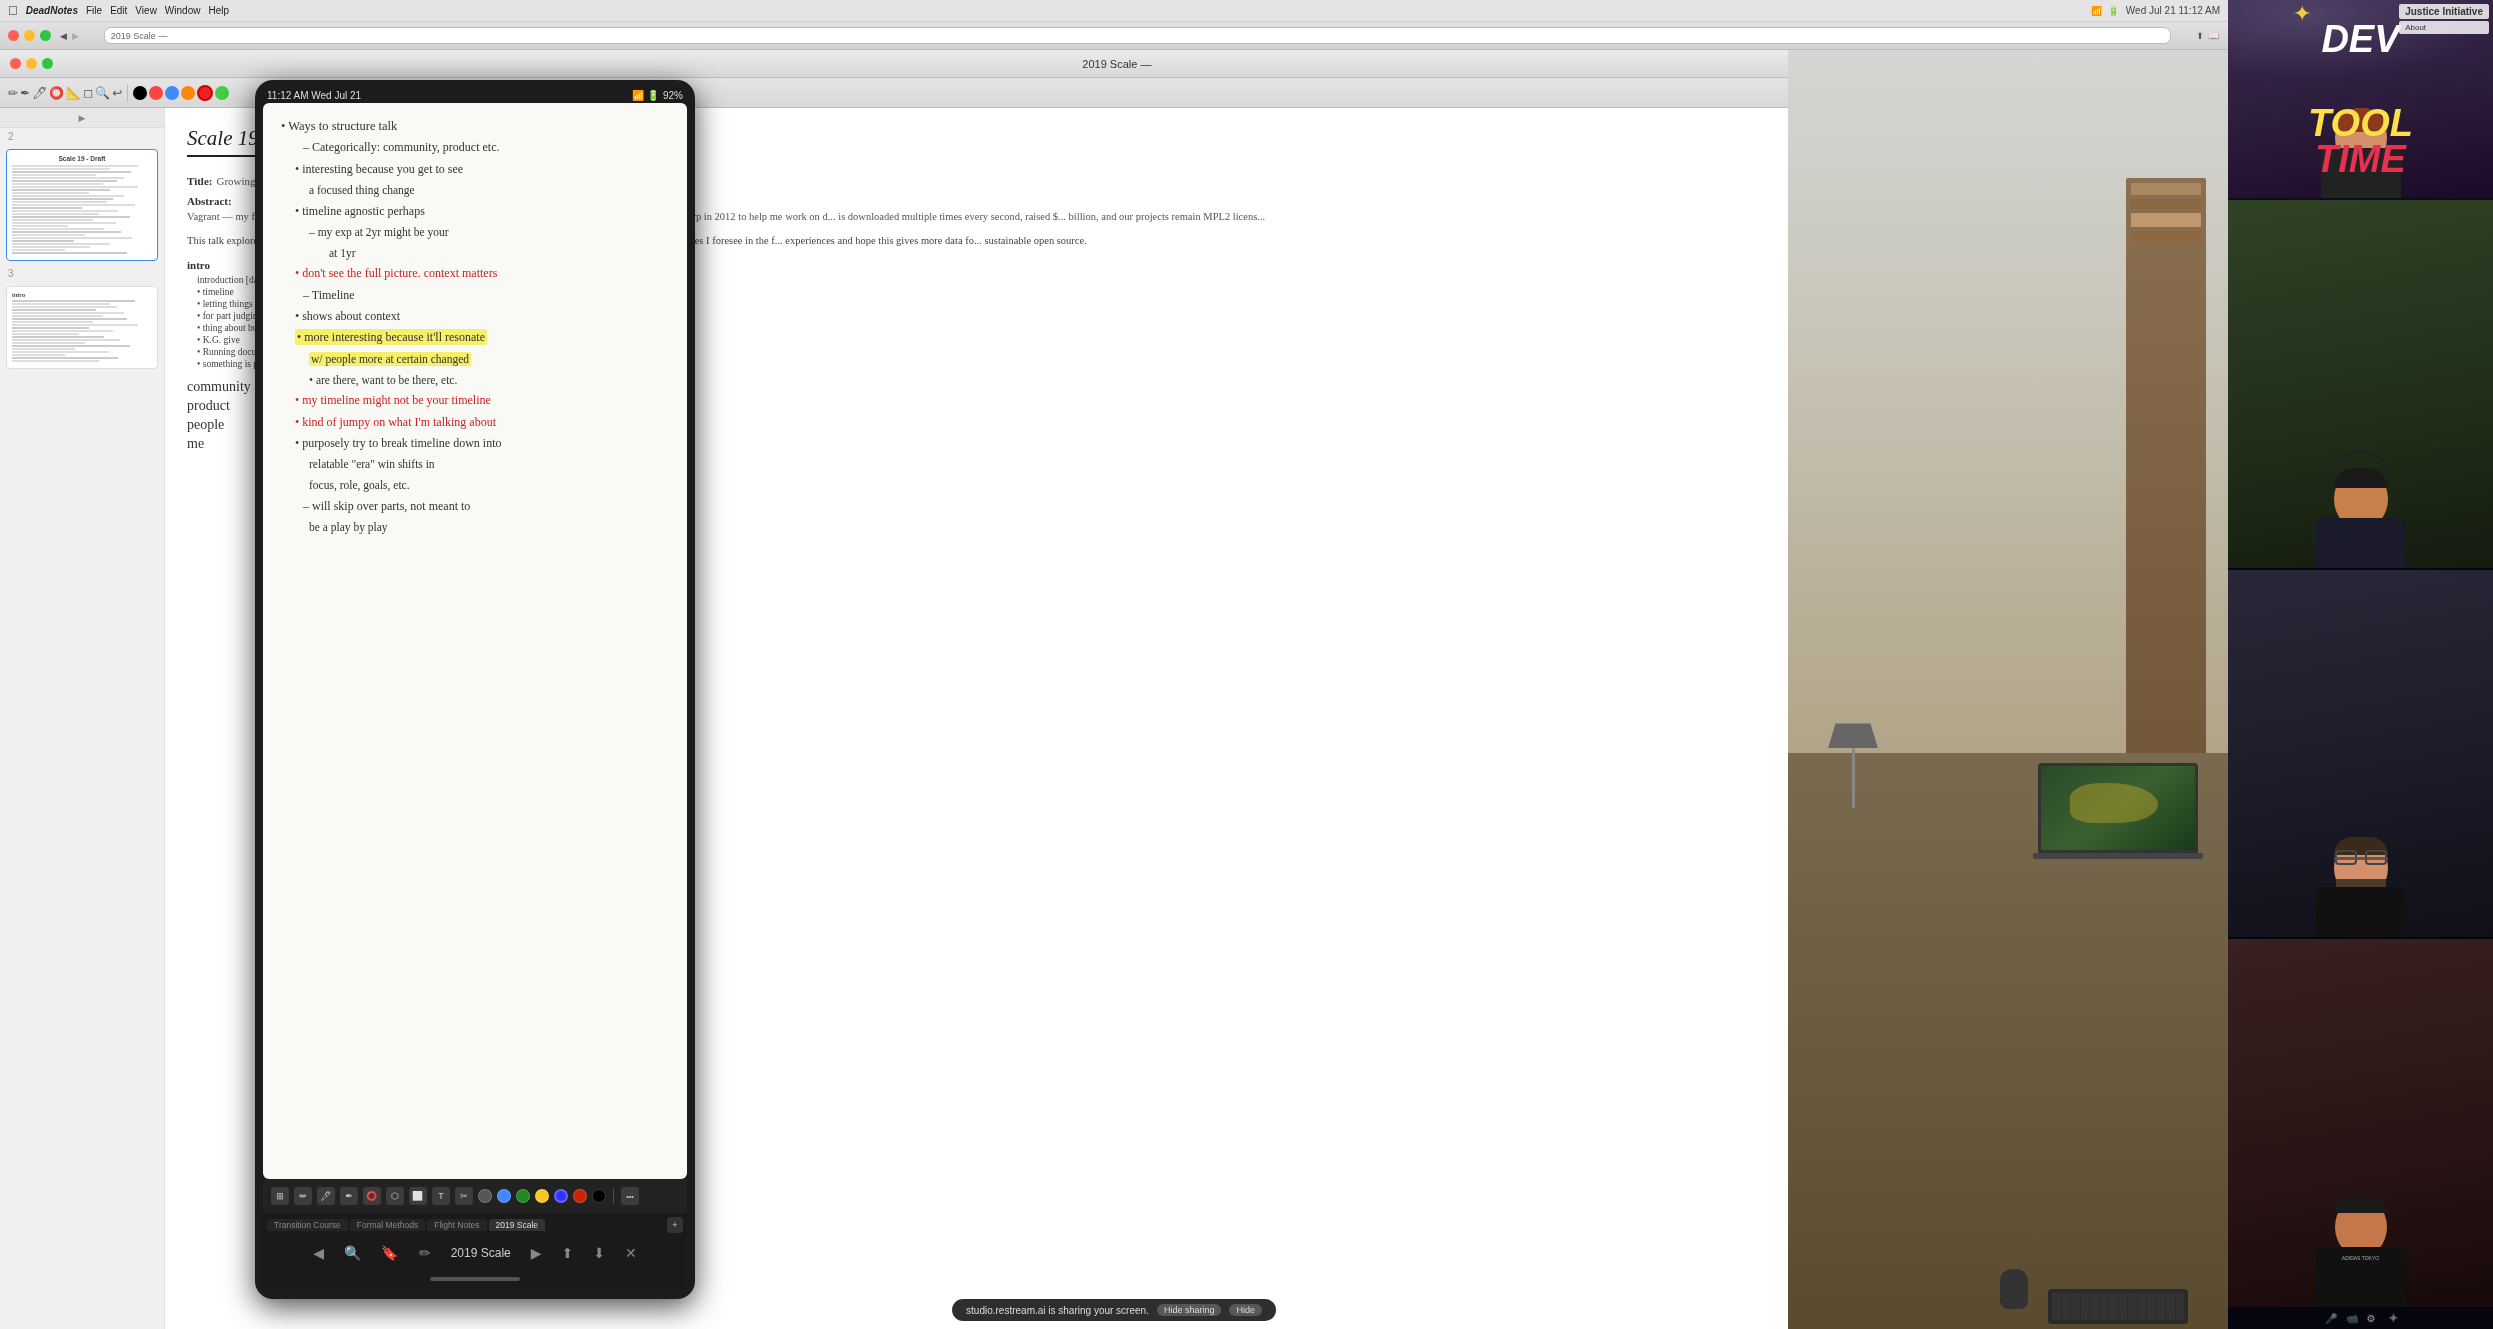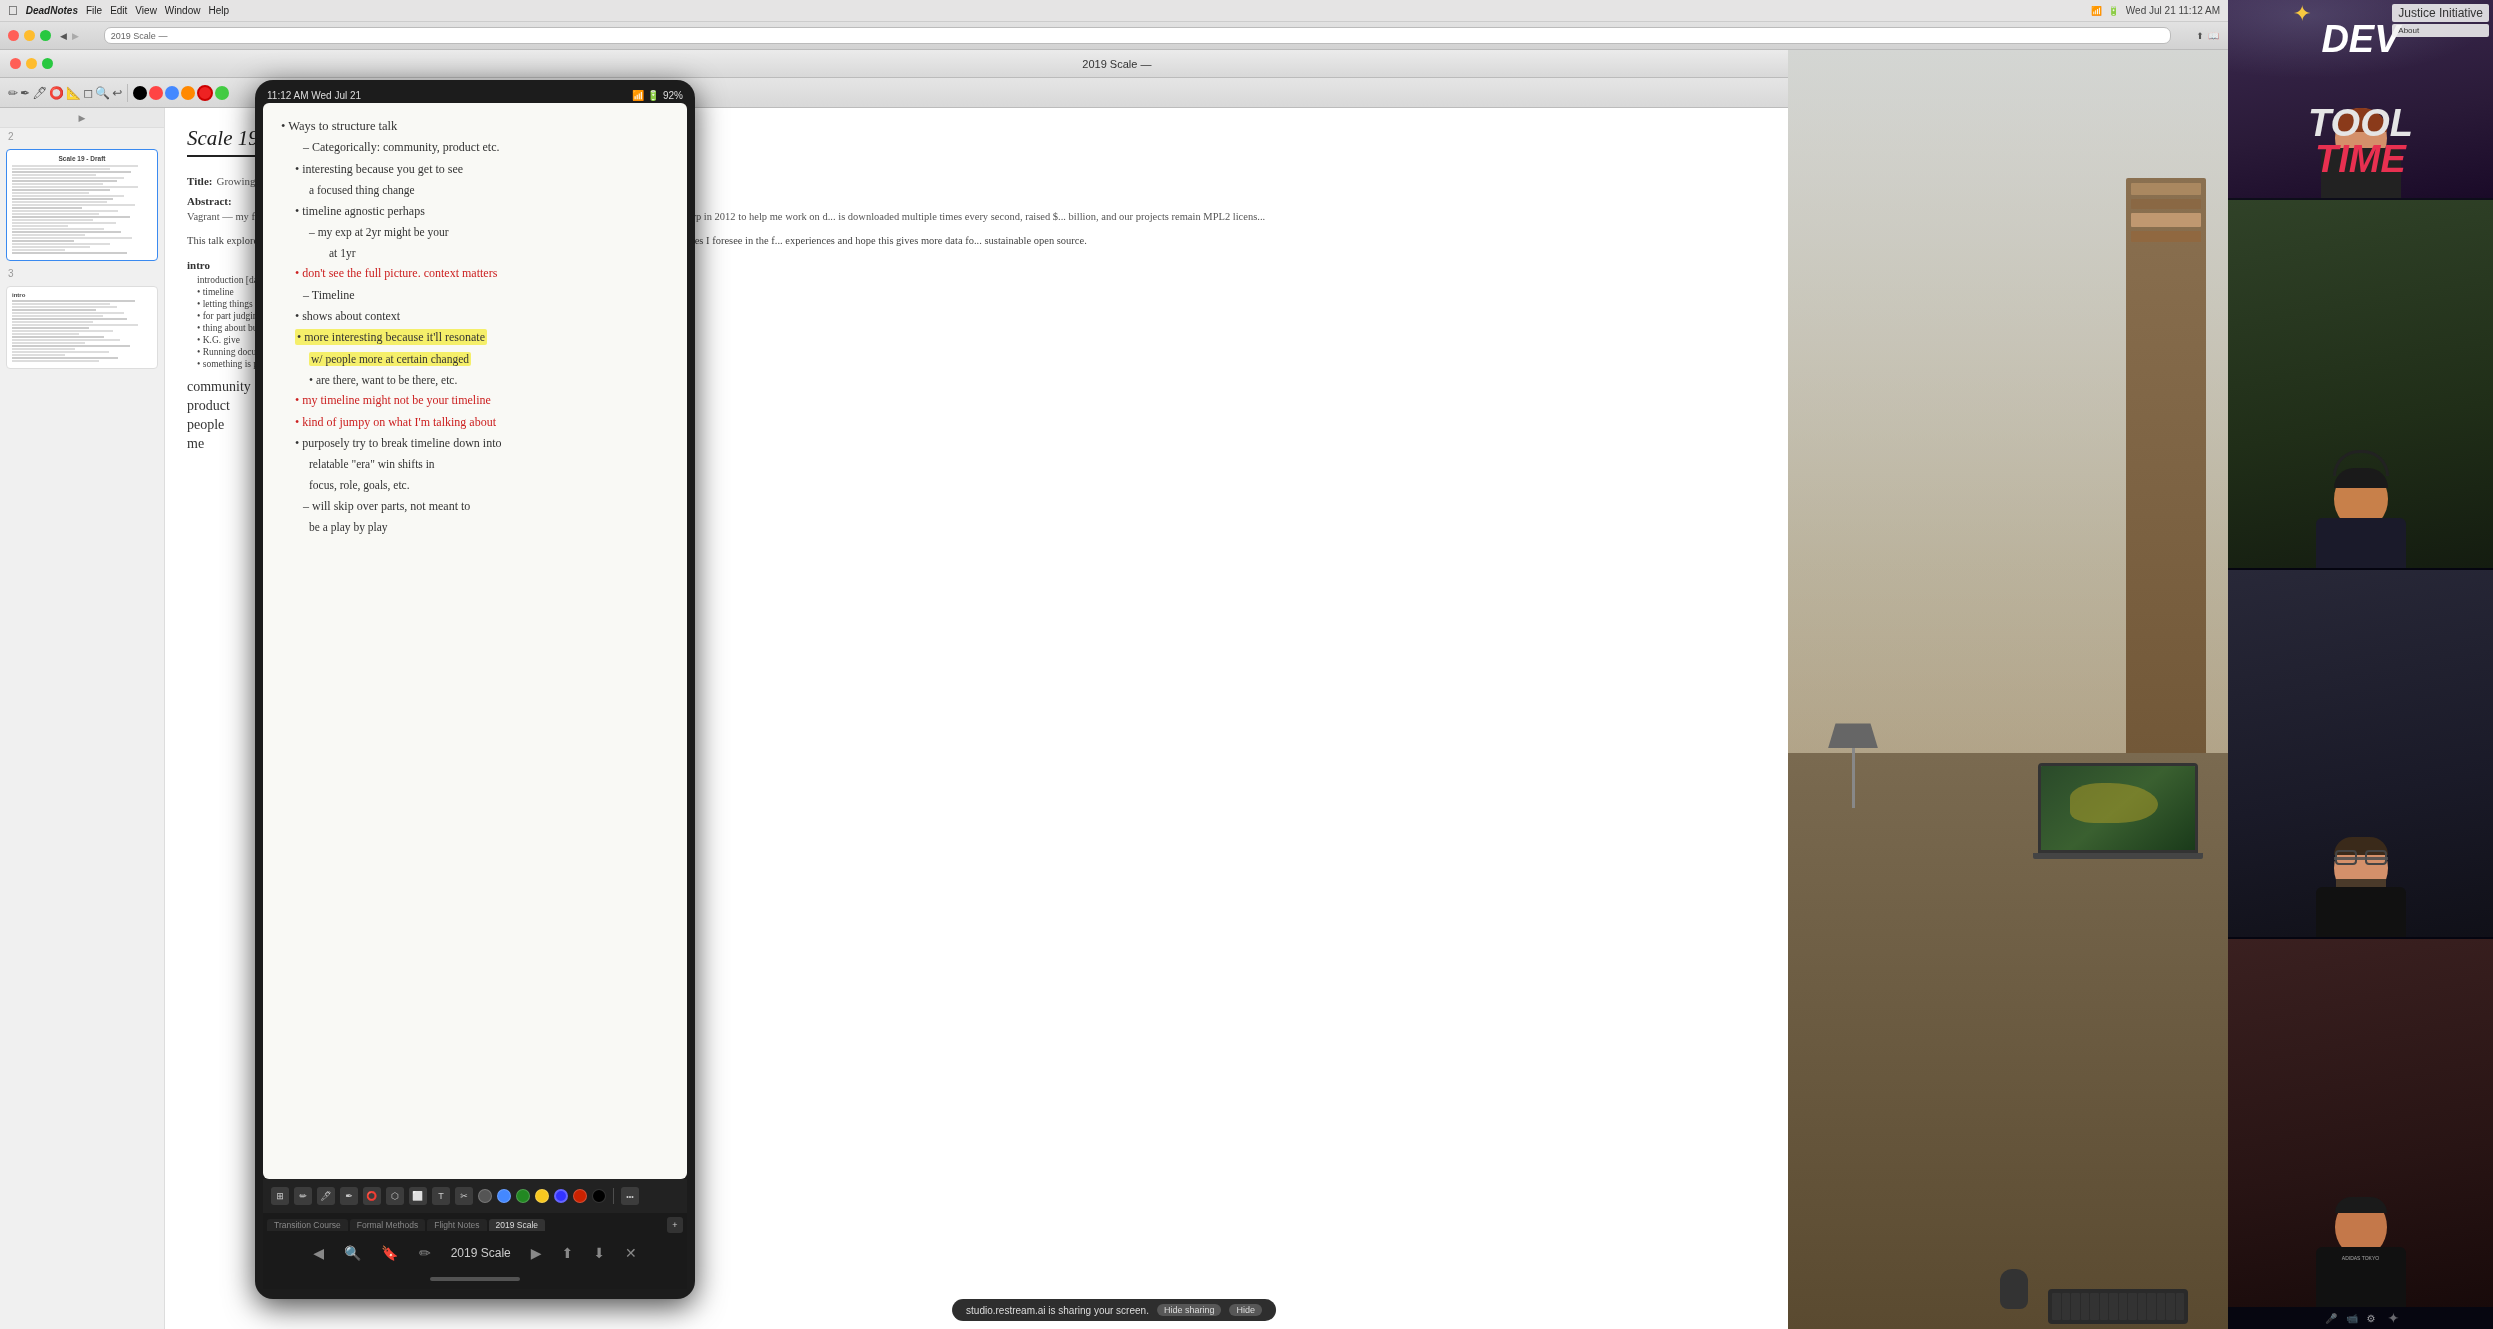--- a/index.html
+++ b/index.html
@@ -41,21 +41,21 @@
       border-bottom: 2px solid #0d0d1a;
       flex-shrink: 0;
     }
 
     .logo-container {
       text-align: center;
       position: relative;
     }
 
     .logo-text-dev { font-size: 38px; font-weight: 900; color: white; line-height: 0.95; font-style: italic; }
-    .logo-text-tool { font-size: 38px; font-weight: 900; color: #e5e5e5; line-height: 0.95; font-style: italic; margin-top: 48px; }
+    .logo-text-tool { font-size: 38px; font-weight: 900; color: #fde047; line-height: 0.95; font-style: italic; margin-top: 48px; }
     .logo-text-time { font-size: 38px; font-weight: 900; color: #e83050; line-height: 0.95; font-style: italic; }
 
     
     .screen-share-content {
       flex: 1;
       position: relative;
       overflow: hidden;
       background: #e8e0d8;
     }
 
@@ -741,21 +741,21 @@
       </div>
 
       <div class="logo-container" style="position:relative;z-index:2; text-align:center;">
         <span style="position:absolute;top:-20px;left:-15px;font-size:22px;color:#f8c840;">✦</span>
         <div class="logo-text-dev">DEV</div>
         <div class="logo-text-tool">TOOL</div>
         <div class="logo-text-time">TIME</div>
       </div>
 
       <div style="position:absolute;top:4px;right:4px;display:flex;flex-direction:column;gap:2px;z-index:3;">
-        <div style="background:rgba(240,240,240,0.88);color:#333;font-size:12px;padding:2px 6px;border-radius:2px;">Justice Initiative</div>
+        <div style="background:rgba(240,240,240,0.88);color:#333;font-size:10px;padding:2px 6px;border-radius:2px;font-weight:bold;">Justice Initiative</div>
         <div style="background:rgba(240,240,240,0.88);color:#333;font-size:8px;padding:2px 6px;border-radius:2px;">About</div>
       </div>
     </div>
 
     <div class="video-cell">
       <div style="width:100%;height:100%;" class="room-2">
         <div class="p-figure">
           <div style="position:relative; width:90px; height:100px;">
             <div class="p-head" style="width:54px;height:62px;background:#c8804a;position:absolute;top:0;left:18px;">
 

